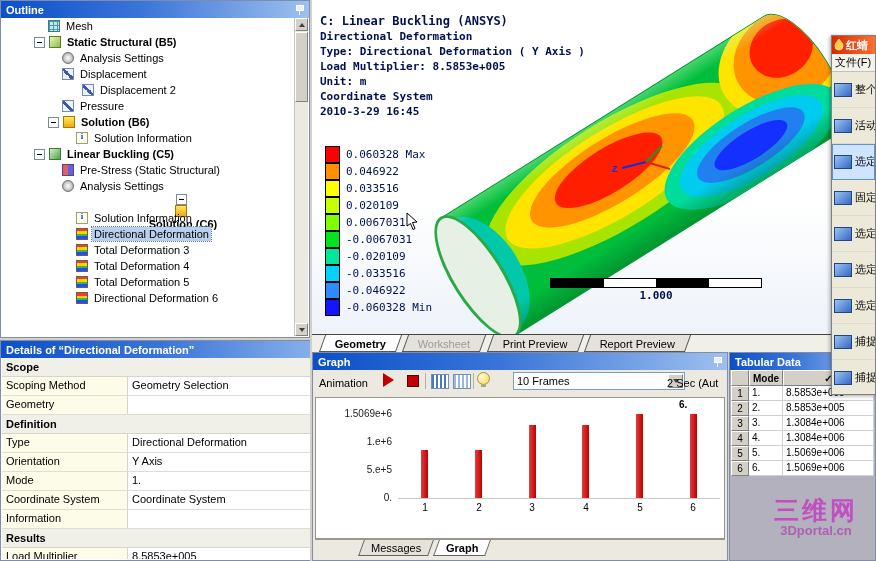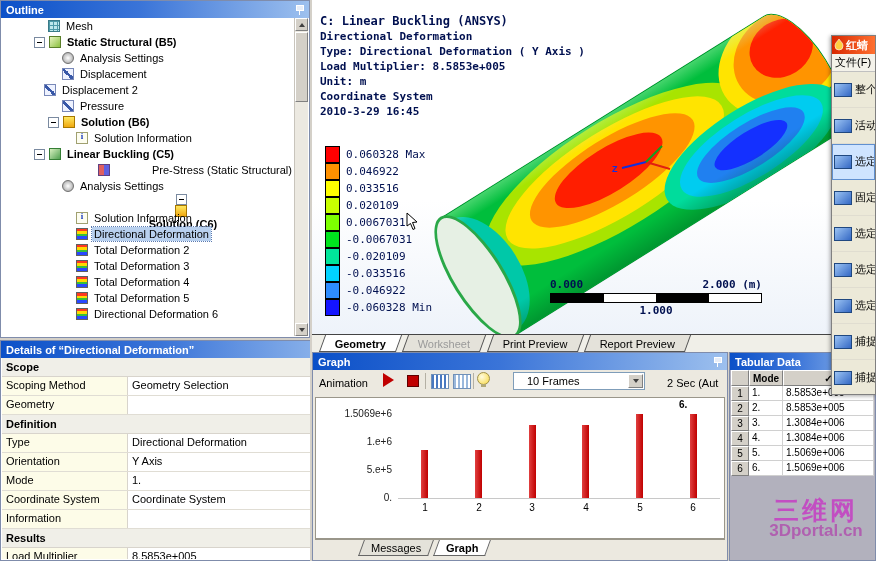--- a/index.html
+++ b/index.html
@@ -91,21 +91,21 @@
   #graph{left:312px;top:352px;width:416px;height:209px;background:#ece9e0;overflow:hidden}
   .gt-label{position:absolute;left:6px;top:24px;font-size:11px}
   .gt-play{position:absolute;left:70px;top:20px;width:0;height:0;border-top:7px solid transparent;border-bottom:7px solid transparent;border-left:11px solid #c00000}
   .gt-stop{position:absolute;left:94px;top:22px;width:10px;height:10px;background:#c00000;border:1px solid #600000}
   .gt-sep{position:absolute;top:20px;width:1px;height:16px;background:#b4b0a4}
   .gt-ic{position:absolute;top:21px;width:16px;height:13px;border:1px solid #7090b8;background:repeating-linear-gradient(90deg,#4878c0 0 2px,#fff 2px 4px)}
   .gt-ic.lt{background:repeating-linear-gradient(90deg,#9ab8dc 0 2px,#fff 2px 4px)}
   .gt-bulb{position:absolute;left:164px;top:19px;width:11px;height:11px;border-radius:50%;
            background:radial-gradient(circle at 35% 35%,#fffbe0,#f8d840);border:1px solid #a09048}
   .gt-bulb::after{content:"";position:absolute;left:3px;top:11px;width:5px;height:3px;background:#b0a878}
-  .combo{position:absolute;left:200px;top:19px;width:132px;height:18px;border:1px solid #7f9db9;background:#fff;font-size:11px;line-height:16px;padding-left:13px;box-sizing:border-box}
+  .combo{position:absolute;left:200px;top:19px;width:172px;height:18px;border:1px solid #7f9db9;background:#fff;font-size:11px;line-height:16px;padding-left:3px;box-sizing:border-box}
   .combo-arrow{position:absolute;right:1px;top:1px;width:15px;height:14px;background:#d4d0c8;border:1px solid;border-color:#fff #808080 #808080 #fff;display:flex;align-items:center;justify-content:center;box-sizing:border-box}
   .gt-dur{position:absolute;left:354px;top:24px;font-size:11px;white-space:nowrap}
   #chartbox{position:absolute;left:2px;top:44px;width:410px;height:142px;background:#fff;border:1px solid #9a968a;box-sizing:border-box}
   .ytick{position:absolute;left:2px;width:74px;text-align:right;font-size:10px;color:#202020}
   .bar{position:absolute;width:7px;background:linear-gradient(90deg,#e04040,#a00000)}
   .xlab{position:absolute;top:104px;width:20px;text-align:center;font-size:10px}
   .baseline{position:absolute;left:82px;width:322px;top:100px;height:1px;background:#c8c8c8}
   .annot{position:absolute;font-size:10px;font-weight:bold}
   #gtabs{position:absolute;left:2px;bottom:2px;right:2px;height:19px;border-top:1px solid #9a968a;background:#ece9e0;display:flex;align-items:flex-start;padding-left:46px;box-sizing:border-box}
   .gtab{transform:skewX(-20deg);border:1px solid #666;border-top:none;background:#e4e2da;margin-right:5px;height:15px;line-height:14px;padding:0 9px}
@@ -128,21 +128,21 @@
            border:1px solid #808080;box-shadow:-1px 1px 4px rgba(0,0,0,.35);box-sizing:border-box;overflow:hidden}
   #cap-title{height:18px;background:linear-gradient(90deg,#d82800,#ff7030);color:#fff;font-size:11px;font-weight:bold;display:flex;align-items:center;gap:2px;padding:0 2px;box-sizing:border-box;white-space:nowrap}
   #cap-menu{height:17px;font-size:11px;line-height:16px;padding-left:3px;background:#f4f2ea;border-bottom:1px solid #c0c0c0;white-space:nowrap}
   .cap-item{height:36px;display:flex;align-items:center;gap:3px;padding:0 2px;font-size:11px;border-bottom:1px solid #e0ddd0;white-space:nowrap;overflow:hidden;box-sizing:border-box}
   .cap-item.sel{background:#cfe4ff;outline:1px solid #6090d0;outline-offset:-1px}
   .cap-icon{width:18px;height:14px;background:linear-gradient(135deg,#9cc4f4,#3468c4);border:1px solid #204880;flex:none;box-sizing:border-box}
 
   
   #wm{position:absolute;left:756px;top:497px;width:120px;text-align:center;z-index:55;pointer-events:none}
   .wm1{font-size:25px;font-weight:bold;color:#c24ec2;letter-spacing:3px;line-height:27px;font-family:"DejaVu Sans",sans-serif}
-  .wm2{font-size:17px;font-weight:bold;color:#b060b0;line-height:14px}
+  .wm2{font-size:13px;font-weight:bold;color:#b060b0;line-height:14px}
 
   
   .split-v{position:absolute;background:#d4d0c8}
 </style>
 </head>
 <body>
 
 <div class="panel" id="outline">
   <div class="titlebar">
     <span>Outline</span>
@@ -162,21 +162,21 @@
       <div class="tree-row" style="padding-left: 46px;">
         <span class="exp-sp"></span>
         <span class="ticon ic-gear"></span>
         <span class="tlabel">Analysis Settings</span>
       </div>
       <div class="tree-row" style="padding-left: 46px;">
         <span class="exp-sp"></span>
         <span class="ticon ic-disp"></span>
         <span class="tlabel">Displacement</span>
       </div>
-      <div class="tree-row" style="padding-left: 28px; text-align: center;">
+      <div class="tree-row" style="padding-left: 66px; text-align: center;">
         <span class="exp-sp"></span>
         <span class="ticon ic-disp"></span>
         <span class="tlabel">Displacement 2</span>
       </div>
       <div class="tree-row" style="padding-left: 46px;">
         <span class="exp-sp"></span>
         <span class="ticon ic-disp"></span>
         <span class="tlabel">Pressure</span>
       </div>
       <div class="tree-row" style="padding-left: 46px;">
@@ -187,21 +187,21 @@
       <div class="tree-row" style="padding-left: 60px;">
         <span class="exp-sp"></span>
         <span class="ticon ic-info"></span>
         <span class="tlabel">Solution Information</span>
       </div>
       <div class="tree-row" style="padding-left: 32px;">
         <span class="expander"></span>
         <span class="ticon ic-env2"></span>
         <span class="tlabel b">Linear Buckling (C5)</span>
       </div>
-      <div class="tree-row" style="padding-left: 46px; justify-content: space-between;">
+      <div class="tree-row" style="padding-left: 46px;">
         <span class="exp-sp"></span>
         <span class="ticon ic-prestress"></span>
         <span class="tlabel">Pre-Stress (Static Structural)</span>
       </div>
       <div class="tree-row" style="padding-left: 46px;">
         <span class="exp-sp"></span>
         <span class="ticon ic-gear"></span>
         <span class="tlabel">Analysis Settings</span>
       </div>
       <div class="tree-row" style="padding-left: 70px; flex-direction: column;">
@@ -211,25 +211,20 @@
       </div>
       <div class="tree-row" style="padding-left: 60px;">
         <span class="exp-sp"></span>
         <span class="ticon ic-info"></span>
         <span class="tlabel">Solution Information</span>
       </div>
       <div class="tree-row sel" style="padding-left: 60px;">
         <span class="exp-sp"></span>
         <span class="ticon ic-result"></span>
         <span class="tlabel">Directional Deformation</span>
-      </div>
-      <div class="tree-row" style="padding-left: 60px;">
-        <span class="exp-sp"></span>
-        <span class="ticon ic-result"></span>
-        <span class="tlabel">Total Deformation 2</span>
       </div>
       <div class="tree-row" style="padding-left: 60px;">
         <span class="exp-sp"></span>
         <span class="ticon ic-result"></span>
         <span class="tlabel">Total Deformation 3</span>
       </div>
       <div class="tree-row" style="padding-left: 60px;">
         <span class="exp-sp"></span>
         <span class="ticon ic-result"></span>
         <span class="tlabel">Total Deformation 4</span>
@@ -377,24 +372,20 @@
         <span class="leg-swatch" style="background: rgb(46, 140, 255);"></span>
         <span class="leg-label">-0.046922</span>
       </div>
       <div class="leg-row">
         <span class="leg-swatch" style="background: rgb(20, 20, 255);"></span>
         <span class="leg-label">-0.060328 Min</span>
       </div>
     </div>
 
   <div id="scalebar">
-    <div class="sbx-labels">
-      <span>0.000</span>
-      <span>2.000 (m)</span>
-    </div>
     <div class="sbx-bar">
       <div class="sbx-seg" style="background:#000"></div>
       <div class="sbx-seg" style="background:#fff"></div>
       <div class="sbx-seg" style="background:#000"></div>
       <div class="sbx-seg" style="background:#fff"></div>
     </div>
     <div class="sbx-center">1.000</div>
   </div>
 
   <svg id="cursor" width="13" height="19">

